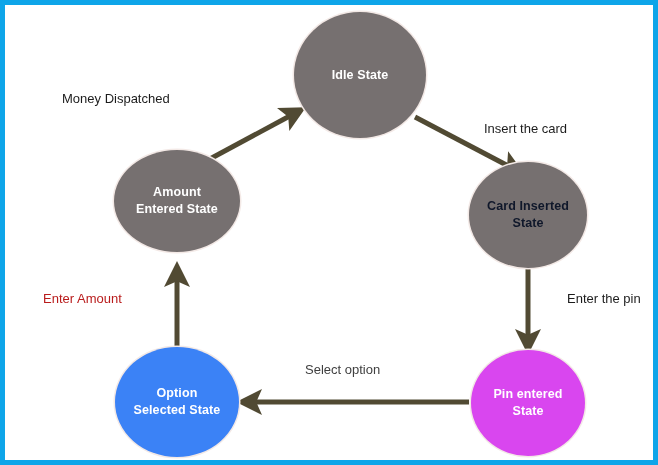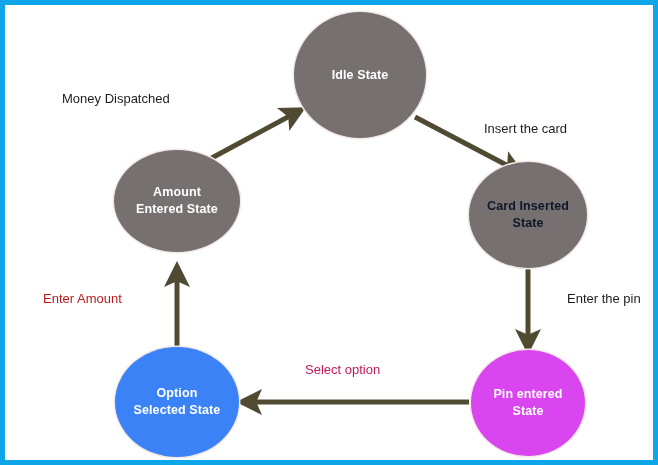--- a/index.html
+++ b/index.html
@@ -91,18 +91,18 @@
 Selected State</span>
       </div>
       <div class="node" style="left: 109px; top: 145px; width: 126px; height: 102px; background: rgb(118, 112, 112); color: rgb(255, 255, 255); box-shadow: rgb(243, 233, 230) 0px 0px 0px 1.5px;">
         <span class="node-label">Amount
 Entered State</span>
       </div>
     </div>
   <div id="labels-layer">
       <div class="edge-label" style="left: 479px; top: 76px; color: rgb(28, 28, 28); margin-top: 40px;">Insert the card</div>
       <div class="edge-label" style="left: 562px; top: 286px; color: rgb(28, 28, 28);">Enter the pin</div>
-      <div class="edge-label" style="left: 300px; top: 357px; color: #be185d;">Select option</div>
+      <div class="edge-label" style="left: 300px; top: 357px; color: #404040;">Select option</div>
       <div class="edge-label" style="left: 38px; top: 286px; color: #b91c1c;">Enter Amount</div>
       <div class="edge-label" style="left: 57px; top: 74px; color: rgb(28, 28, 28); margin-top: 12px;">Money Dispatched</div>
     </div>
 
 </div>
 
 </body></html>

